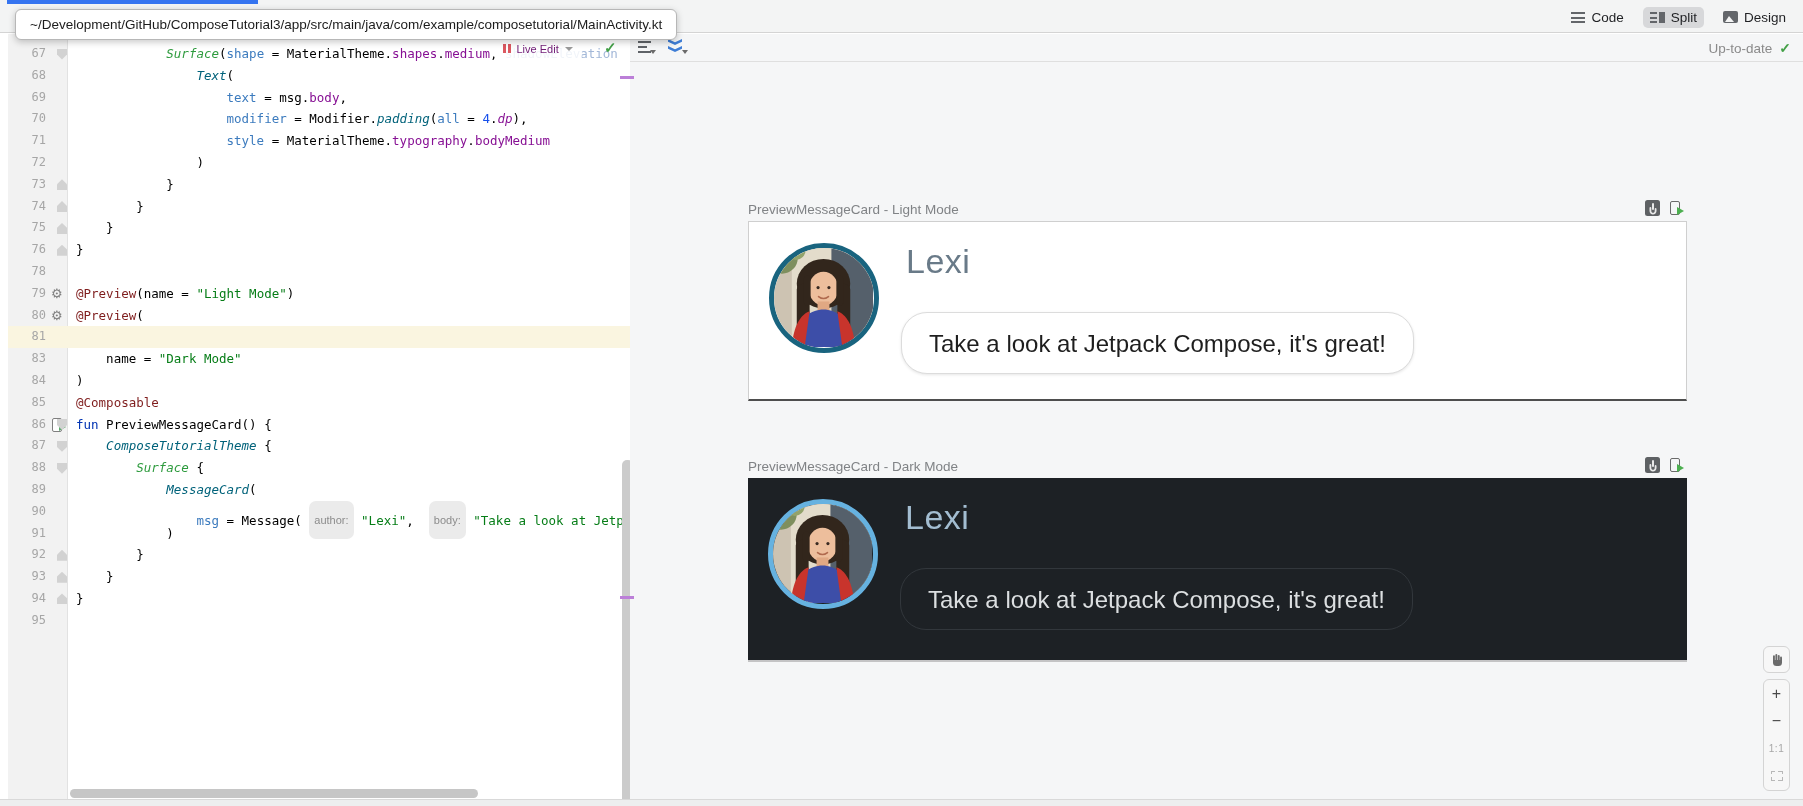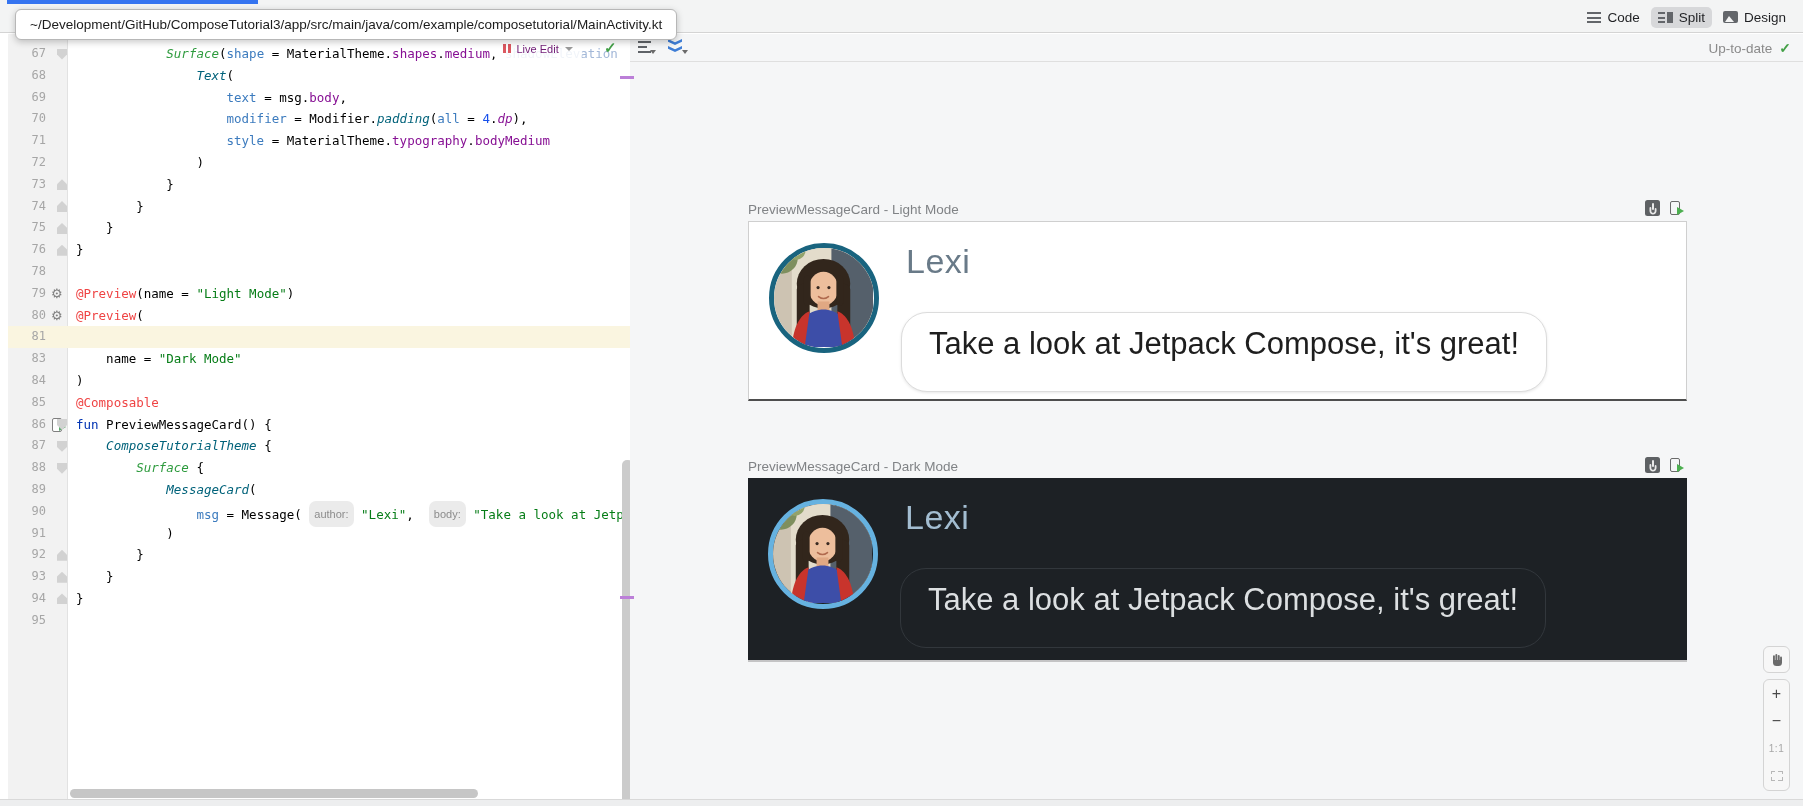--- a/index.html
+++ b/index.html
@@ -4,21 +4,21 @@
 <style>
   * { margin:0; padding:0; box-sizing:border-box; }
   html,body { width:1803px; height:806px; overflow:hidden; background:#fff;
               font-family:"Liberation Sans", sans-serif; }
   #stage { position:relative; width:1803px; height:806px; background:#fff; }
 
   
   .tabbar { position:absolute; left:0; top:0; width:1803px; height:33px;
             background:#F3F4F4; border-bottom:1px solid #D4D4D4; }
   .tab-indicator { position:absolute; left:7px; top:0; width:251px; height:4px; background:#3574F0; }
-  .viewmodes { position:absolute; right:10px; top:5px; height:24px; display:flex; align-items:center; gap:4px; }
+  .viewmodes { position:absolute; right:10px; top:5px; height:24px; display:flex; align-items:center; gap:12px; }
   .vm { display:flex; align-items:center; gap:6px; padding:3px 7px; border-radius:5px;
         font-size:13.5px; color:#1F2023; cursor:default; }
   .vm.selected { background:#D7D8DA; }
   .icn-lines { width:14px; height:11px;
       background:repeating-linear-gradient(to bottom,#63666A 0 2px,transparent 2px 4.5px); }
   .icn-split { width:15px; height:11px; display:flex; gap:2px; }
   .icn-split .l { width:7px; height:11px;
       background:repeating-linear-gradient(to bottom,#63666A 0 2px,transparent 2px 4.5px); }
   .icn-split .r { width:6px; height:11px; background:#63666A; }
   .icn-design { position:relative; width:15px; height:12px; background:#63666A; border-radius:2px; }
@@ -45,26 +45,26 @@
         border:1.5px solid #7F7F7F; border-radius:2px; background:#fff; }
   .gicn.run .tri { position:absolute; left:8px; top:9px; width:0; height:0;
         border-left:7px solid #59A869; border-top:4.5px solid transparent; border-bottom:4.5px solid transparent; }
   .fold { position:absolute; left:49px; top:5.5px; width:10px; height:11px; background:#D2D2D2; }
   .fold.down { clip-path:polygon(0 0,100% 0,100% 55%,50% 100%,0 55%); }
   .fold.up   { clip-path:polygon(50% 0,100% 45%,100% 100%,0 100%,0 45%); }
   .code { position:absolute; left:68px; top:0; white-space:pre;
           font:12.5px/21.8px "DejaVu Sans Mono", monospace; color:#000;text-align:right; }
   .t-pl{color:#000} .t-k{color:#0033B3} .t-s{color:#067D17} .t-n{color:#1750EB}
   .t-p{color:#871094} .t-pi{color:#871094;font-style:italic}
-  .t-a{color:#ef4444} .t-na{color:#3C7BBE}
+  .t-a{color:#7f1d1d} .t-na{color:#3C7BBE}
   .t-cg{color:#2E9B3E;font-style:italic} .t-ct{color:#00627A;font-style:italic}
   .t-ti{color:#00627A;font-style:italic} .t-fade{color:#A3B8D8}
   .t-hl{background:#E0DCF6;color:#000}
   .t-hint{ font:11px "Liberation Sans",sans-serif; background:#EBEBEB; color:#8C8C8C;
-           border-radius:7px; padding:7px 5px; display:inline-block; vertical-align:1px; }
+           border-radius:7px; padding:13px 5px; display:inline-block; vertical-align:1px; }
 
   
   .vscroll-thumb { position:absolute; left:614px; top:426px; width:11px; height:355px;
                    background:#CBCBCB; border-radius:5px; }
   .stripe-mark { position:absolute; left:612px; width:14px; height:3px; background:#BC7FD8; z-index:5; }
   .hscroll { position:absolute; left:62px; top:755px; width:408px; height:9px;
              background:#C6C6C6; border-radius:4.5px; }
 
   
   .liveedit { position:absolute; left:486px; top:4px; height:21px; display:flex; align-items:center; gap:6px;
@@ -114,22 +114,22 @@
   .panel.light .pcard { height:180px; background:#FFFFFF; border:1px solid #CFCFCF; border-bottom:2px solid #4E4E4E; }
   .panel.dark  .pcard { height:182px; background:#1D2125; box-shadow:0 2px 0 rgba(0,0,0,.2); }
   .avatar { position:absolute; left:20px; top:21px; width:110px; height:110px; border-radius:50%;
             overflow:hidden; }
   .panel.light .avatar { border:5.5px solid #19647F; }
   .panel.dark  .avatar { border:5.5px solid #66B2E0; }
   .avatar svg { display:block; width:99px; height:99px; }
   .author { position:absolute; left:157px; top:20px; font-size:34px; letter-spacing:.5px; }
   .panel.light .author { color:#697A88; }
   .panel.dark  .author { color:#A3BDD1; }
-  .bubble { position:absolute; left:152px; top:90px; height:80px; border-radius:26px;
-            padding:0 27px; white-space:nowrap; font-size:31px; line-height:62px; width:max-content; }
+  .bubble { position:absolute; left:152px; top:90px; height:62px; border-radius:26px;
+            padding:0 27px; white-space:nowrap; font-size:24px; line-height:62px; width:max-content; }
   .panel.light .bubble { background:#FFF; border:1.5px solid #DCDCDC; box-shadow:0 1px 3px rgba(0,0,0,.10); color:#1E1E1E; }
   .panel.dark  .bubble { background:transparent; border:1px solid #32373C; color:#DCDFE1; }
 
   
   .zoomtools { position:absolute; right:13px; top:612px; width:27px; }
   .ztn { width:27px; background:#F7F7F7; border:1px solid #D4D4D4; border-radius:6px; }
   .zt-pan { height:27px; display:flex; align-items:center; justify-content:center; }
   .zt-group { margin-top:6px; height:112px; display:flex; flex-direction:column; }
   .zt-cell { height:28px; display:flex; align-items:center; justify-content:center;
              font-size:16px; color:#4A4A4A; }

